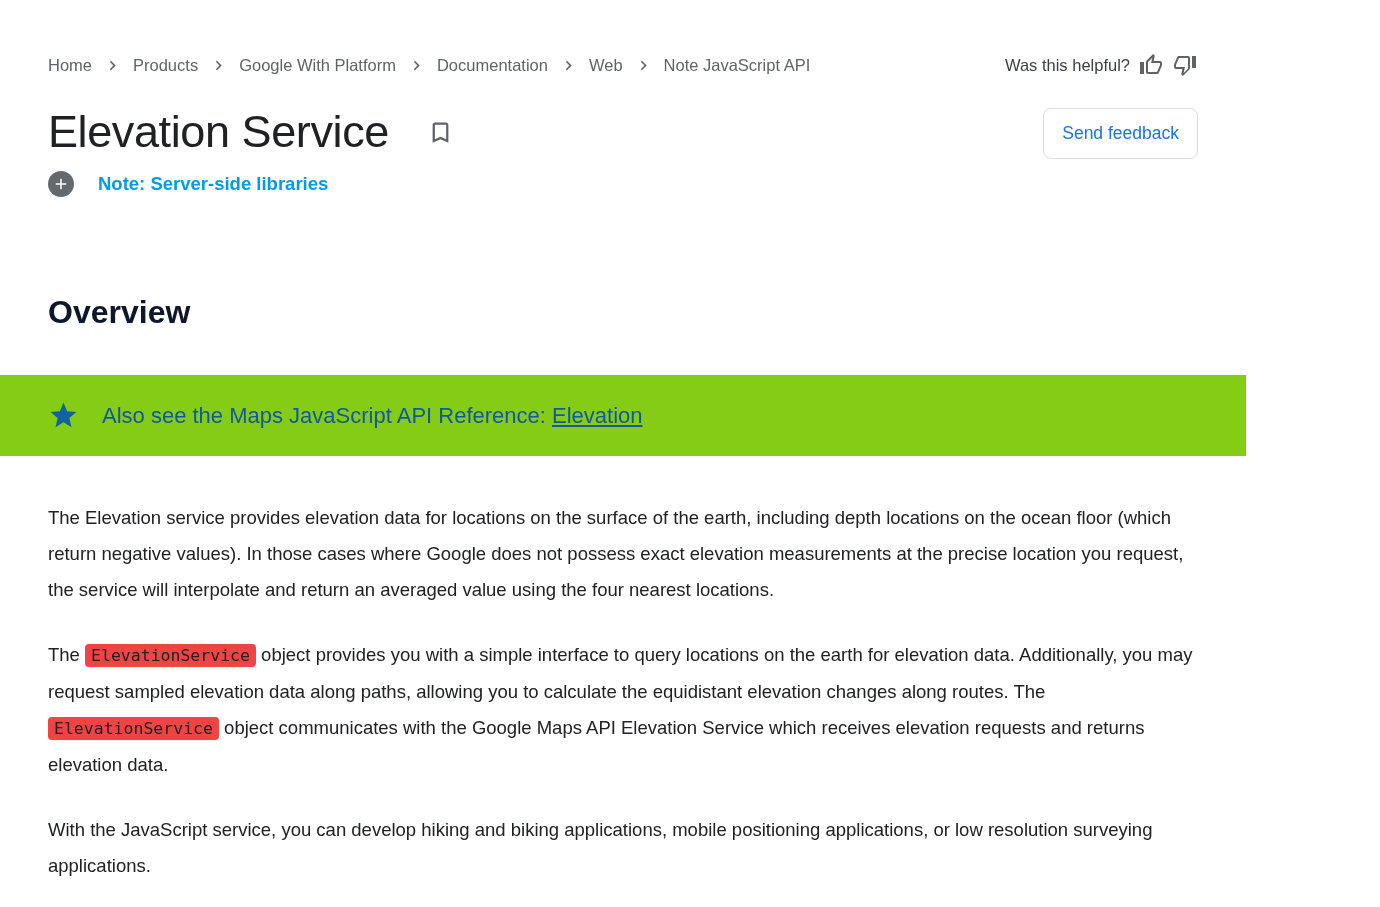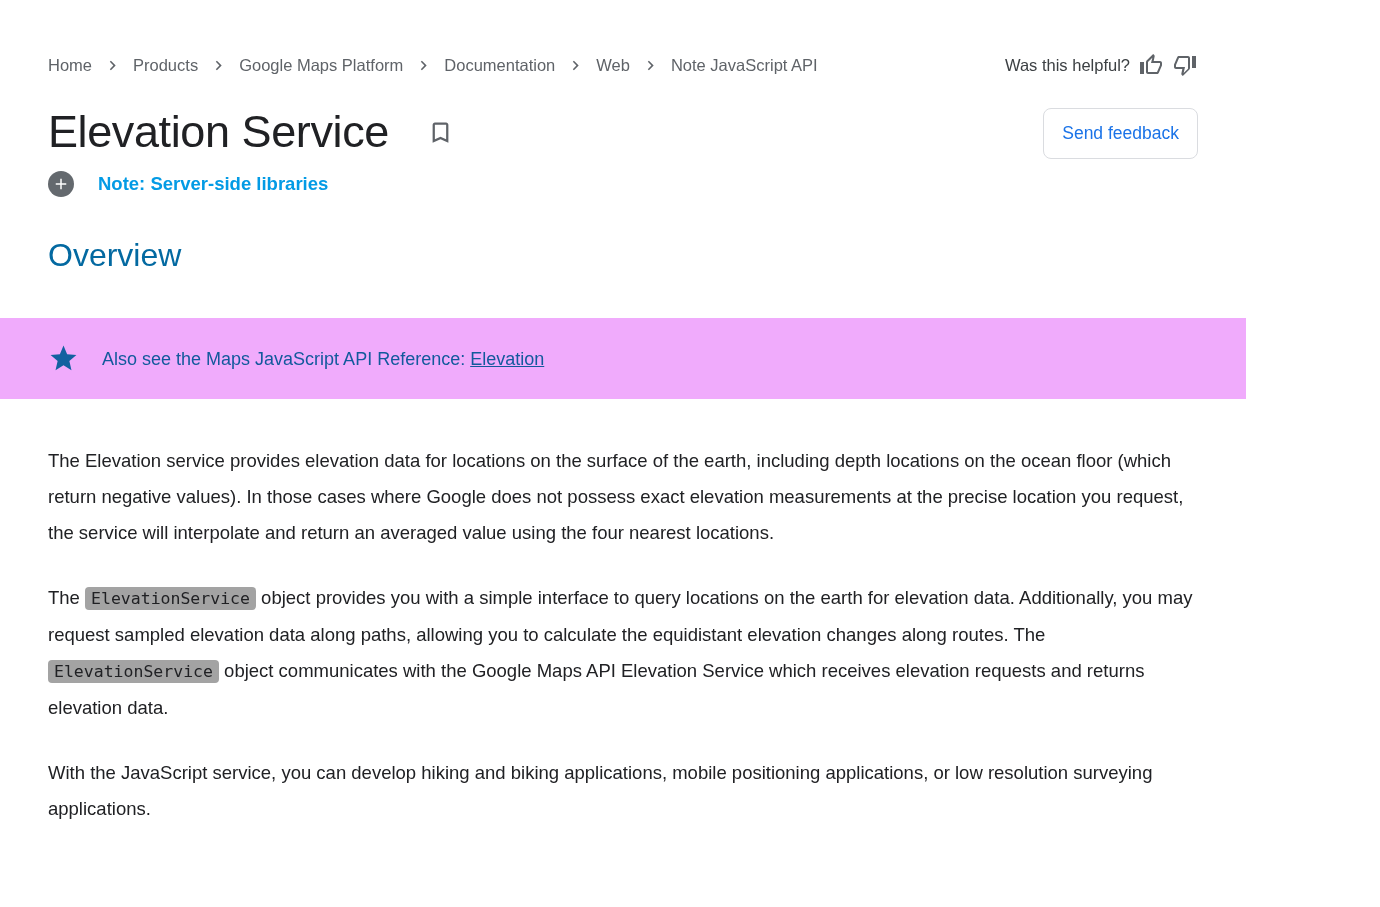--- a/index.html
+++ b/index.html
@@ -90,54 +90,54 @@
     border-radius: 8px;
     padding: 14px 18px;
     color: #1a73e8;
     font-family: "Liberation Sans", "DejaVu Sans", sans-serif;
     font-size: 17.5px;
     font-weight: 500;
     cursor: pointer;
   }
 
   h2 {
-    margin: 40px 0 44px 0;
+    margin: 97px 0 44px 0;
     font-size: 32px;
-    font-weight: 400;
-    color: #0369a1;
+    font-weight: 700;
+    color: #0f172a;
     letter-spacing: 0;
   }
 
   
   .callout {
-    background: #f0abfc;
+    background: #84cc16;
     padding: 25px 48px;
     display: flex;
     align-items: center;
     gap: 23px;
     color: #12599c;
-    font-size: 18px;
+    font-size: 22px;
     line-height: 28px;
   }
   .callout svg { width: 31px; height: 31px; fill: #1261a0; flex: 0 0 auto; }
   .callout a { color: #12599c; text-decoration: underline; cursor: pointer; }
 
   
   .content-body { padding-top: 44px; padding-bottom: 48px; }
   .content-body p {
     margin: 0 0 29px 0;
     font-size: 18.5px;
     line-height: 36px;
     color: #202124;
     max-width: 1290px;
   }
   code.inline-code {
     font-family: "DejaVu Sans Mono", "Liberation Mono", monospace;
     font-size: 16.5px;
-    background: #a3a3a3;
+    background: #ef4444;
     color: #202124;
     padding: 2px 6px;
     border-radius: 4px;
   }
 </style>
 </head>
 <body>
 
 <div class="page">
   <div class="content">
@@ -145,21 +145,21 @@
     <div class="top-row">
       <nav class="breadcrumb">
         <a>Home</a>
         <svg class="crumb-sep" viewBox="0 0 24 24">
             <path d="M10 6L8.59 7.41 13.17 12l-4.58 4.59L10 18l6-6z"></path>
           </svg>
         <a>Products</a>
         <svg class="crumb-sep" viewBox="0 0 24 24">
             <path d="M10 6L8.59 7.41 13.17 12l-4.58 4.59L10 18l6-6z"></path>
           </svg>
-        <a>Google Maps Platform</a>
+        <a>Google With Platform</a>
         <svg class="crumb-sep" viewBox="0 0 24 24">
             <path d="M10 6L8.59 7.41 13.17 12l-4.58 4.59L10 18l6-6z"></path>
           </svg>
         <a>Documentation</a>
         <svg class="crumb-sep" viewBox="0 0 24 24">
             <path d="M10 6L8.59 7.41 13.17 12l-4.58 4.59L10 18l6-6z"></path>
           </svg>
         <a>Web</a>
         <svg class="crumb-sep" viewBox="0 0 24 24">
             <path d="M10 6L8.59 7.41 13.17 12l-4.58 4.59L10 18l6-6z"></path>

